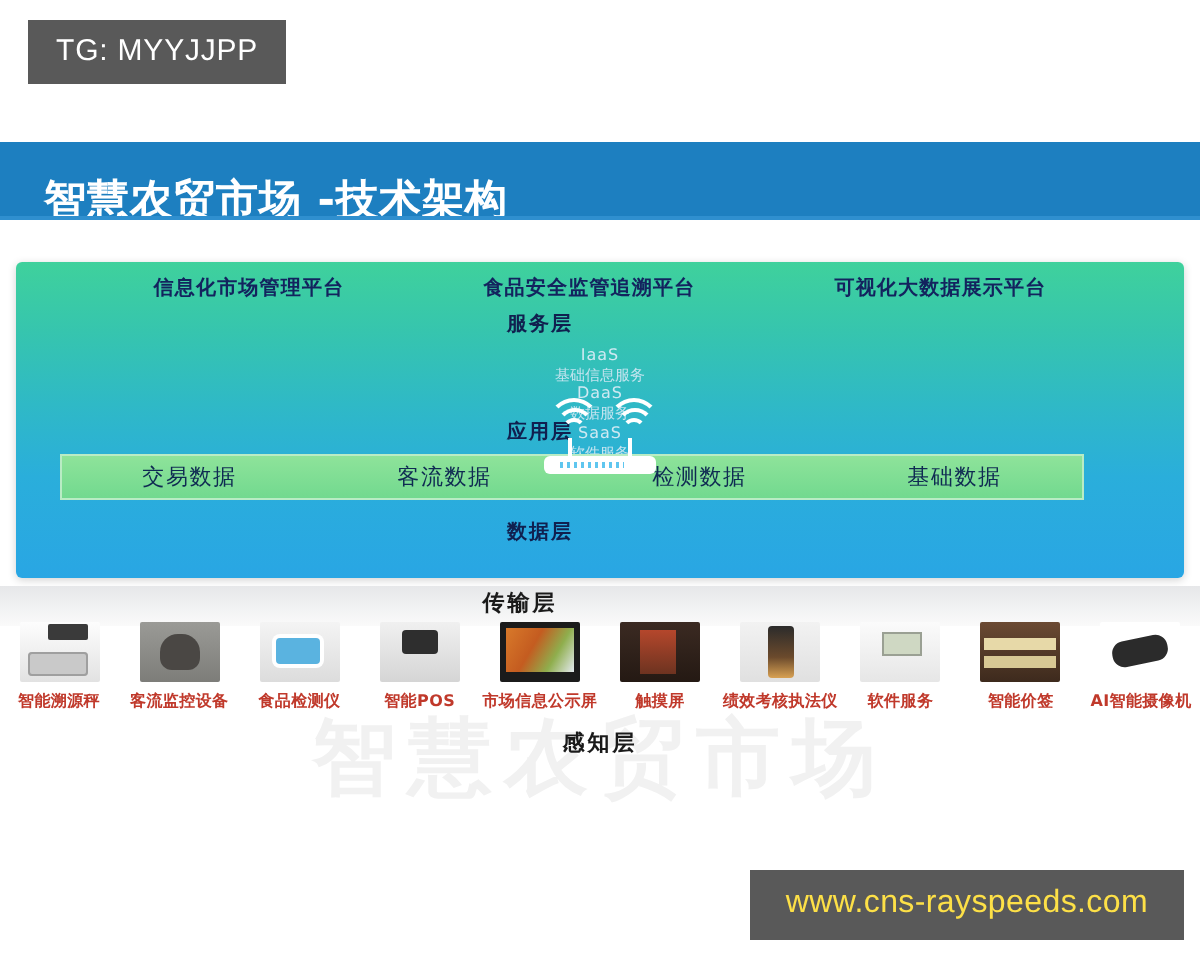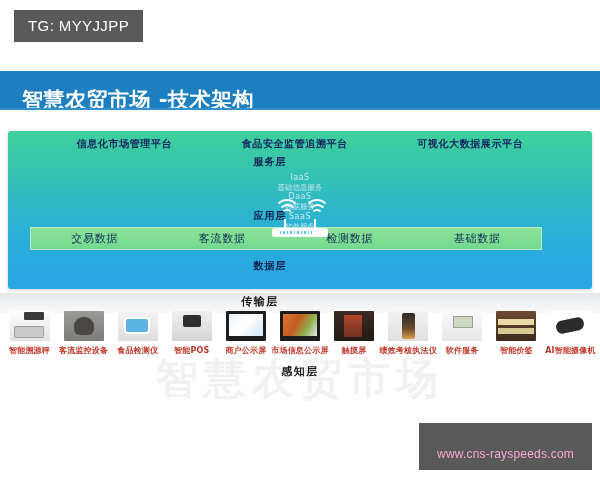--- a/index.html
+++ b/index.html
@@ -320,25 +320,25 @@
     overflow: hidden;
     user-select: none;
   }
 
   
   #site-watermark {
     position: absolute;
     right: 8px;
     bottom: 10px;
     background: #595959;
-    color: #f9a8d4;
+    color: #fde047;
     font-family: "Liberation Sans", sans-serif;
-    font-size: 12px;
+    font-size: 16px;
     letter-spacing: 0.2px;
-    padding: 25px 18px 10px 18px;
+    padding: 9px 18px 10px 18px;
     line-height: 1;
     white-space: nowrap;
   }
 </style>
 </head>
 <body>
 
 <div id="tg-badge">TG: MYYJJPP</div>
 
 <div id="slide">
@@ -415,24 +415,20 @@
     </div>
     <div class="device">
       <div class="device-img d-detect"></div>
       <div class="device-label">食品检测仪</div>
     </div>
     <div class="device">
       <div class="device-img d-pos"></div>
       <div class="device-label">智能POS</div>
     </div>
     <div class="device">
-      <div class="device-img d-screen1"></div>
-      <div class="device-label">商户公示屏</div>
-    </div>
-    <div class="device">
       <div class="device-img d-screen2"></div>
       <div class="device-label">市场信息公示屏</div>
     </div>
     <div class="device">
       <div class="device-img d-kiosk"></div>
       <div class="device-label">触摸屏</div>
     </div>
     <div class="device">
       <div class="device-img d-phone"></div>
       <div class="device-label">绩效考核执法仪</div>

